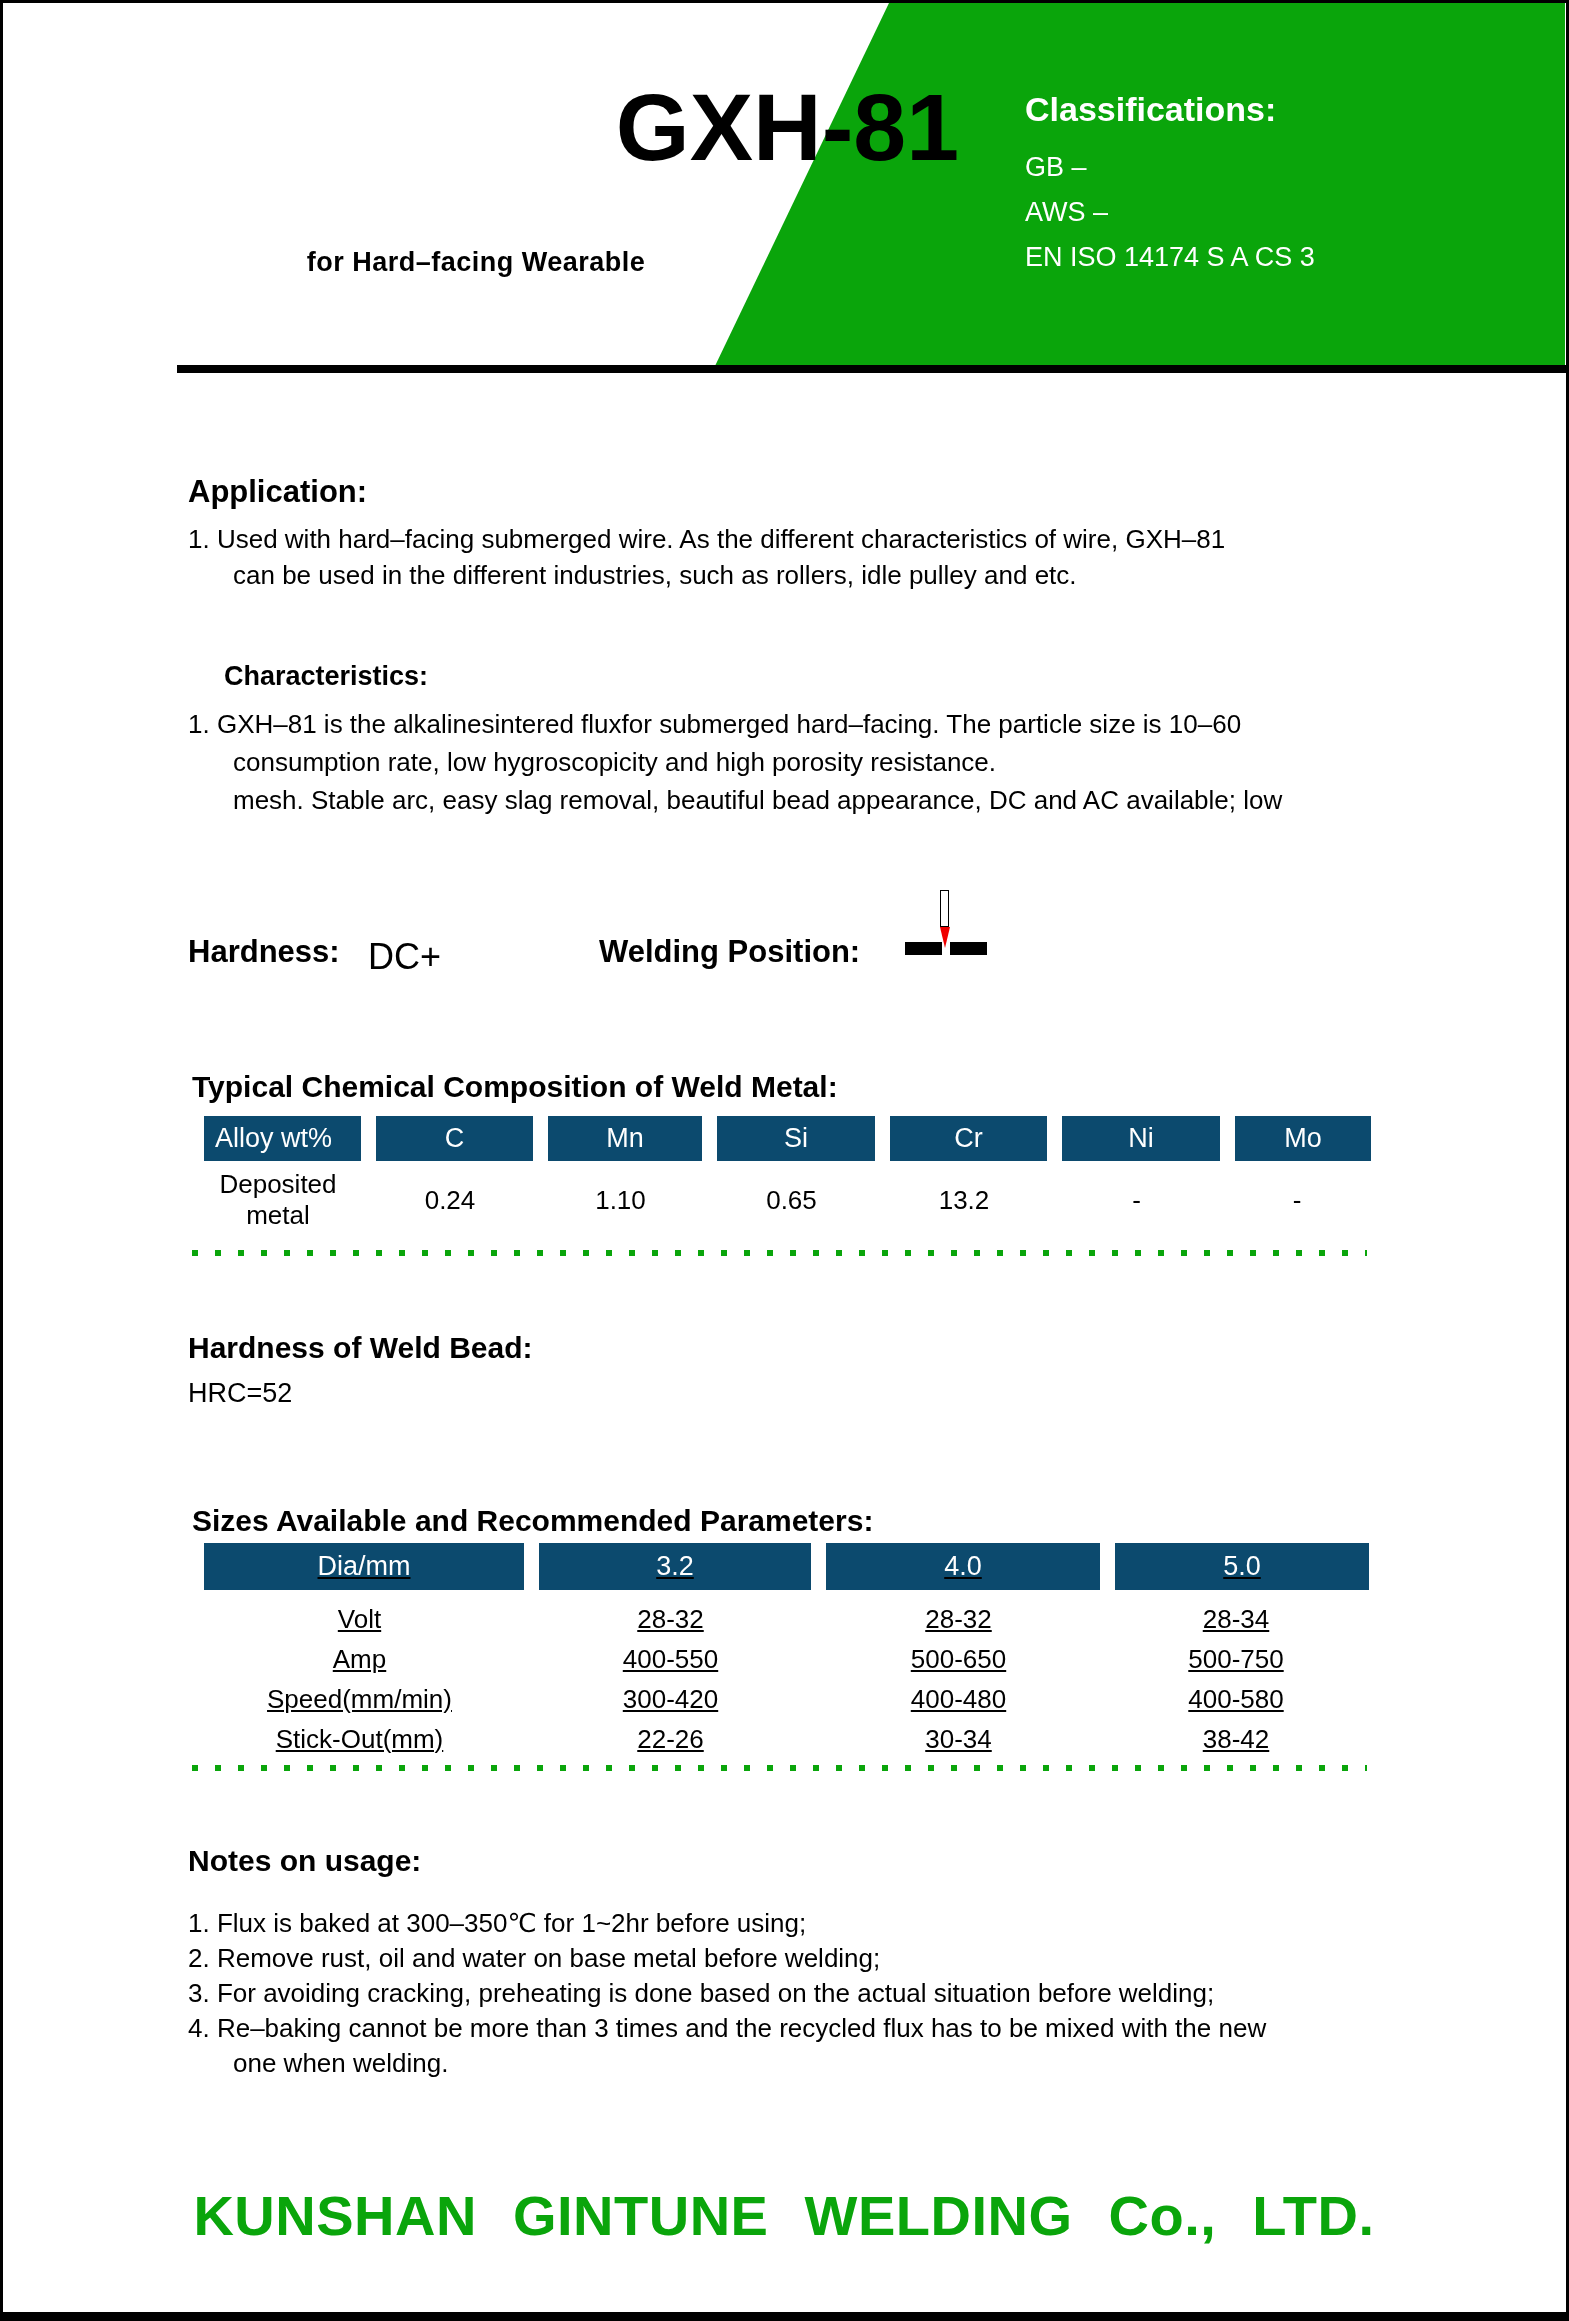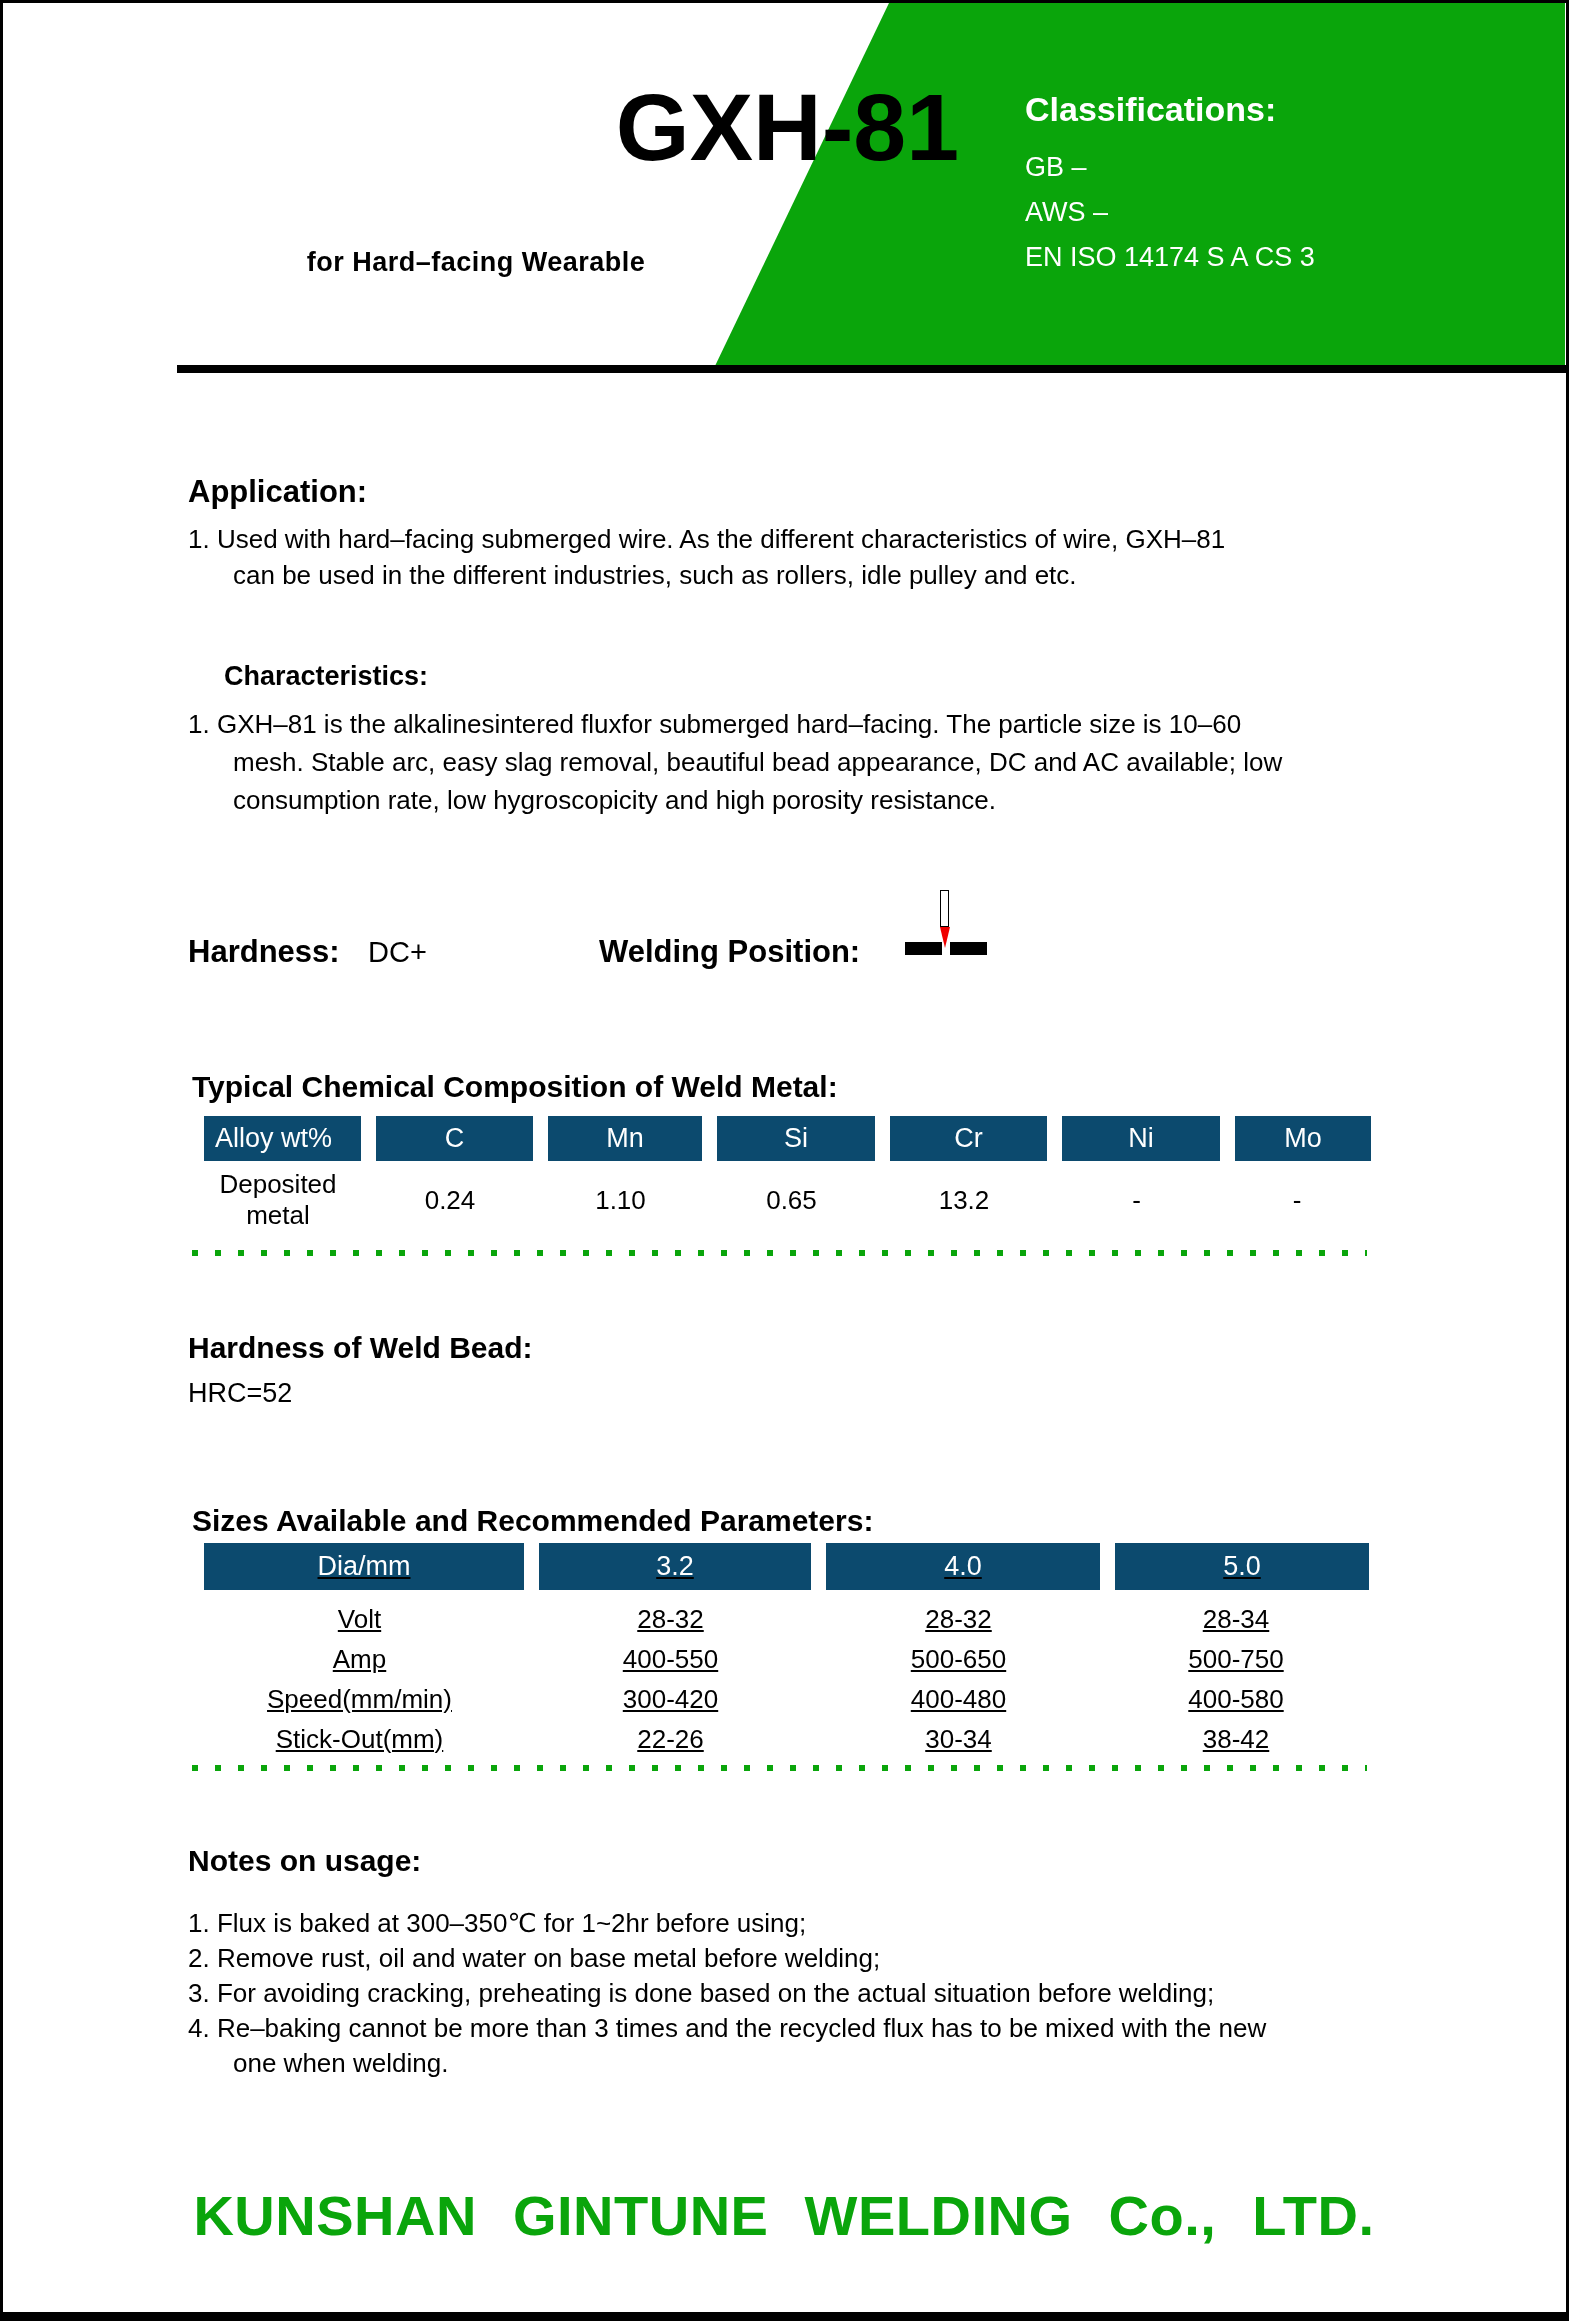--- a/index.html
+++ b/index.html
@@ -22,21 +22,21 @@
   .header-rule{position:absolute;left:174px;top:362px;width:1392px;height:8.2px;background:#000;}
   
   .sec{position:absolute;}
   .sec-h{font-size:30px;font-weight:bold;line-height:36px;margin:0;}
   .body-line{font-size:26px;line-height:36px;white-space:nowrap;}
   .indent{margin-left:45px;}
   .mt{margin-top:11px;}
   
   .pol-row{position:absolute;left:185px;top:924px;height:55px;width:1091px;}
   .pol-label{position:absolute;left:0;top:7.3px;font-size:31px;font-weight:bold;}
-  .pol-value{position:absolute;left:180px;top:9px;font-size:29px;}
+  .pol-value{position:absolute;left:180px;top:9px;font-size:36px;}
   .wp-label{position:absolute;left:411px;top:7.3px;font-size:31px;font-weight:bold;}
   
   .weld-icon{position:absolute;left:902px;top:887px;width:82px;height:65px;}
   .wi-electrode{position:absolute;left:35px;top:0;width:7.3px;height:35px;background:#fff;border:1.8px solid #000;}
   .wi-arrow{position:absolute;left:35px;top:37px;width:0;height:0;
     border-left:5.5px solid transparent;border-right:5.5px solid transparent;border-top:21px solid #F00000;}
   .wi-bar-l{position:absolute;left:0;top:52px;width:37px;height:12.7px;background:#000;}
   .wi-bar-r{position:absolute;left:45px;top:52px;width:37px;height:12.7px;background:#000;}
   
   .tbl{position:absolute;width:1178px;}
@@ -82,22 +82,22 @@
 
   <div class="sec" style="left:185px;top:471px;">
     <div class="sec-h" style="font-size:31px;">Application:</div>
     <div class="body-line mt">1. Used with hard–facing submerged wire. As the different characteristics of wire, GXH–81</div>
     <div class="body-line indent">can be used in the different industries, such as rollers, idle pulley and etc.</div>
   </div>
 
   <div class="sec" style="left:185px;top:655px;">
     <div class="sec-h" style="font-size:27px;margin-left:36px;">Characteristics:</div>
     <div class="body-line mt" style="line-height:38px;">1. GXH–81 is the alkalinesintered fluxfor submerged hard–facing. The particle size is 10–60</div>
+    <div class="body-line indent" style="line-height:38px;">consumption rate, low hygroscopicity and high porosity resistance.</div>
     <div class="body-line indent" style="line-height:38px;">mesh. Stable arc, easy slag removal, beautiful bead appearance, DC and AC available; low</div>
-    <div class="body-line indent" style="line-height:38px;">consumption rate, low hygroscopicity and high porosity resistance.</div>
   </div>
 
   <div class="pol-row">
     <span class="pol-label">Hardness:</span>
     <span class="pol-value">DC+</span>
     <span class="wp-label">Welding Position:</span>
   </div>
   <div class="weld-icon">
     <div class="wi-electrode"></div>
     <div class="wi-arrow"></div>

